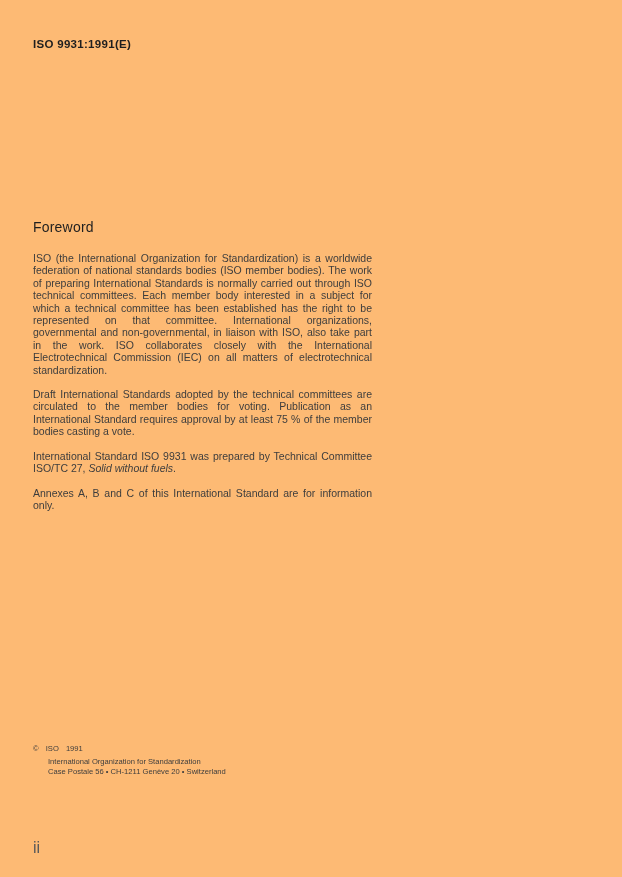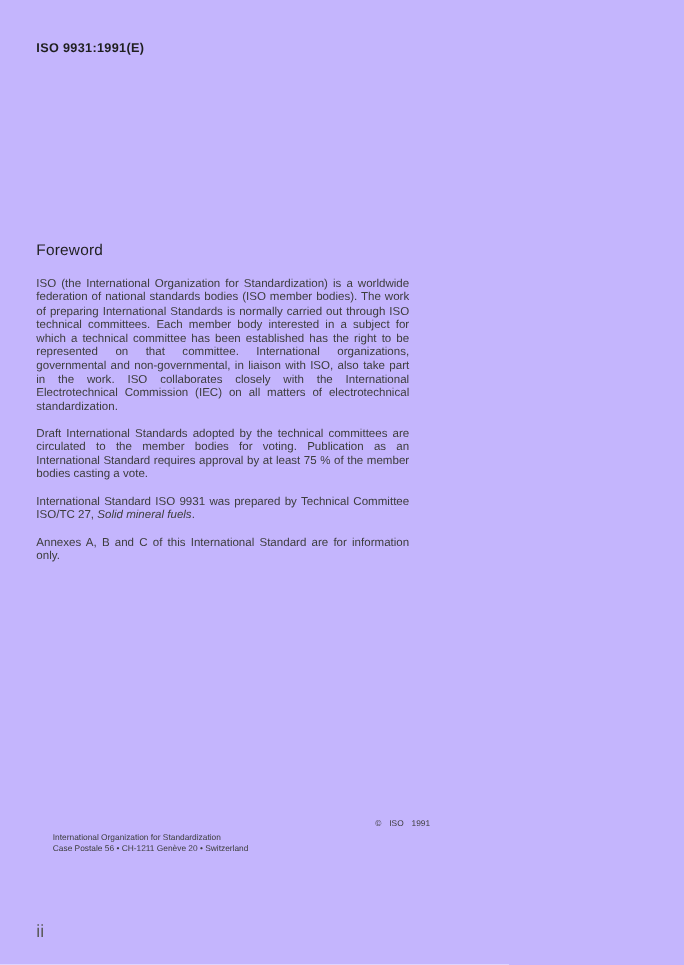--- a/index.html
+++ b/index.html
@@ -4,21 +4,21 @@
 <style>
   html, body {
     margin: 0;
     padding: 0;
     background: #ffffff;
   }
   .page {
     position: relative;
     width: 622px;
     height: 877px;
-    background: #c4b5fd;
+    background: #fdba74;
     font-family: "Liberation Sans", sans-serif;
     color: #3d3d3d;
     overflow: hidden;
   }
   .doc-header {
     position: absolute;
     left: 33px;
     top: 38px;
     font-size: 11.5px;
     font-weight: bold;
@@ -54,21 +54,20 @@
     left: 33px;
     top: 744px;
     width: 358px;
     font-size: 7.6px;
     line-height: 10px;
     color: #3d3d3d;
   }
   .copy-line {
     word-spacing: 5px;
     margin-bottom: 1px;
-    text-align: right;
   }
   .rights {
     text-align: justify;
   }
   .address {
     margin-top: 3px;
     margin-left: 15px;
   }
   .printed {
     margin-top: 4px;
@@ -88,21 +87,21 @@
 
   <div class="doc-header">ISO 9931:1991(E)</div>
 
   <div class="content">
     <h1>Foreword</h1>
 
     <p>ISO (the International Organization for Standardization) is a worldwide federation of national standards bodies (ISO member bodies). The work of preparing International Standards is normally carried out through ISO technical committees. Each member body interested in a subject for which a technical committee has been established has the right to be represented on that committee. International organizations, governmental and non-governmental, in liaison with ISO, also take part in the work. ISO collaborates closely with the International Electrotechnical Commission (IEC) on all matters of electrotechnical standardization.</p>
 
     <p>Draft International Standards adopted by the technical committees are circulated to the member bodies for voting. Publication as an International Standard requires approval by at least 75 % of the member bodies casting a vote.</p>
 
-    <p><span>International Standard ISO 9931 was prepared by Technical Committee ISO/TC 27, </span><i>Solid mineral fuels</i><span>.</span></p>
+    <p><span>International Standard ISO 9931 was prepared by Technical Committee ISO/TC 27, </span><i>Solid without fuels</i><span>.</span></p>
 
     <p>Annexes A, B and C of this International Standard are for information only.</p>
   </div>
 
   <div class="footer">
     <div class="copy-line">© ISO 1991</div>
     <div class="address">
       <div>International Organization for Standardization</div>
       <div>Case Postale 56 • CH-1211 Genève 20 • Switzerland</div>
     </div>

